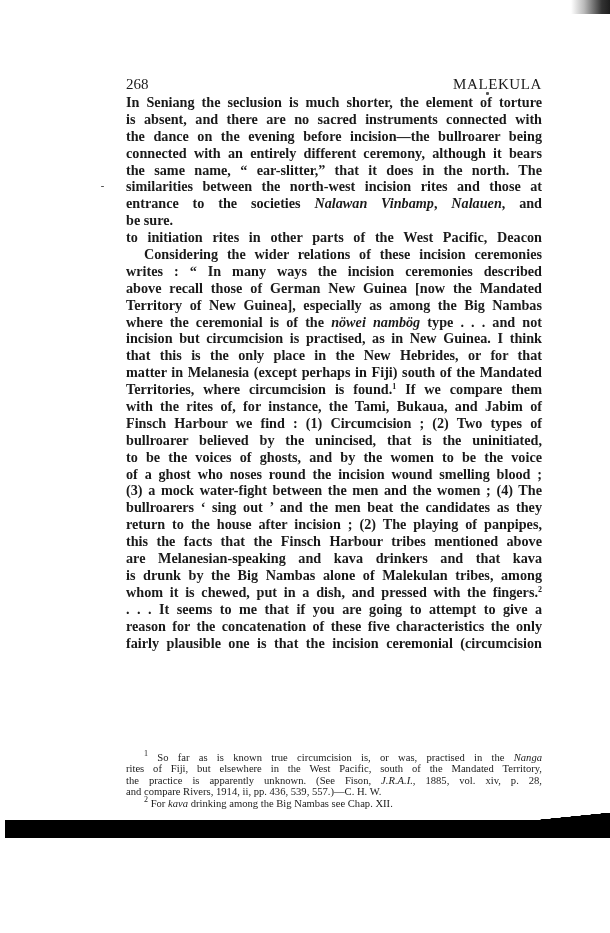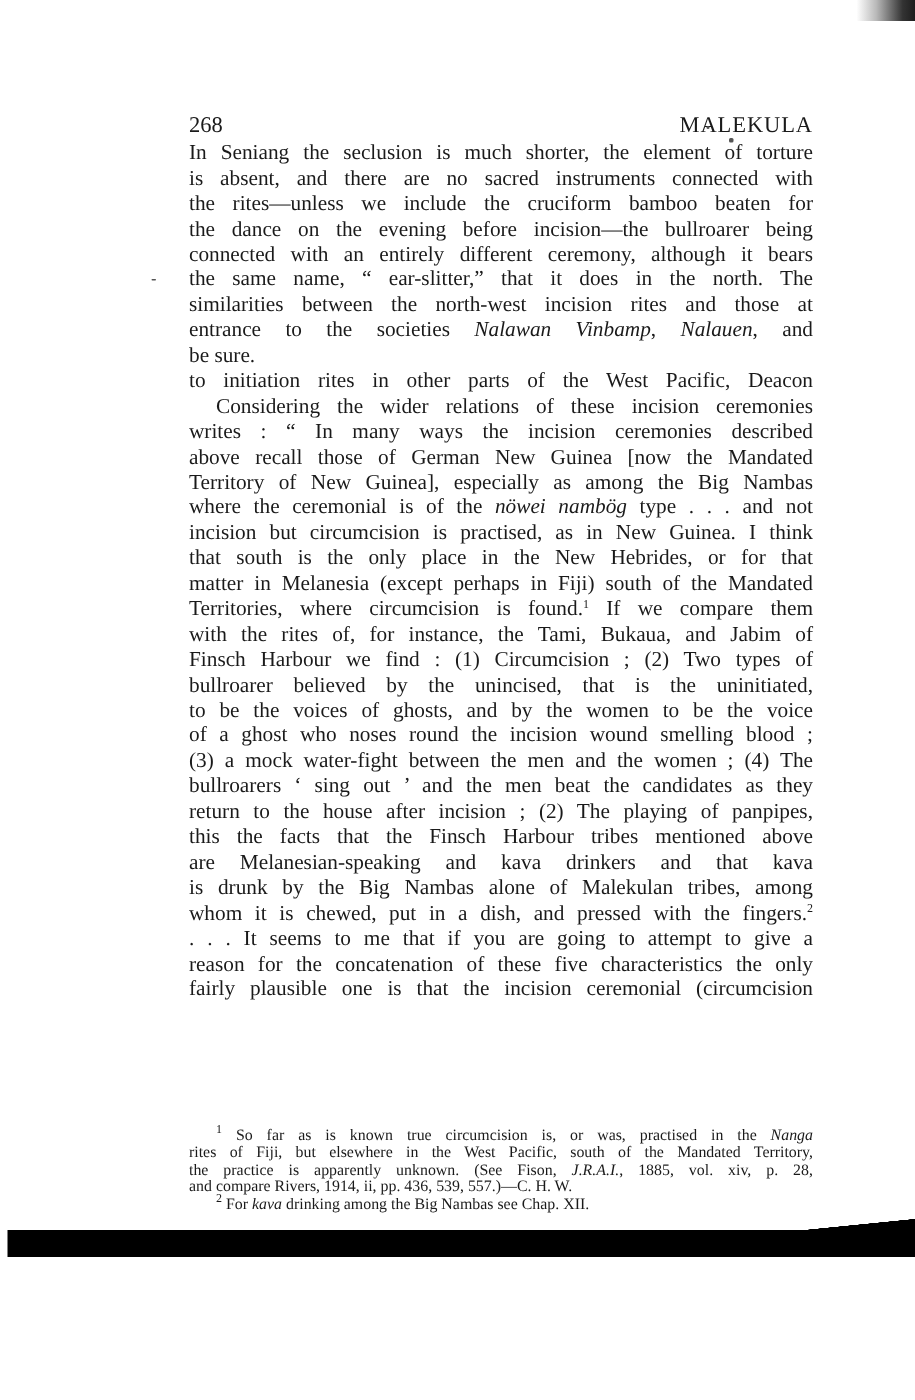--- a/index.html
+++ b/index.html
@@ -29,21 +29,21 @@
     position: absolute; left: 121px; top: 76px; width: 416px; height: 20px;
     font-size: 15px;
   }
   .page-number { position: absolute; left: 0; top: 0; }
   .running-title {
     position: absolute; left: 0; width: 416px; text-align: right; top: 0;
     letter-spacing: 0.6px; padding-left: 10px; box-sizing: border-box;
   }
   .body-text {
     position: absolute; left: 121px; top: 94px; width: 416px;
-    font-size: 14.2px; line-height: 16.9px;
+    font-size: 14.2px; line-height: 16.9px; font-weight: bold;
   }
   .line { display: block; text-align: justify; text-align-last: justify; white-space: nowrap; height: 16.9px; }
   .line.last { text-align-last: left; }
   .line.indent { padding-left: 18px; }
   i { font-style: italic; }
   sup { font-size: 8px; vertical-align: 5px; line-height: 0; }
   .footnotes {
     position: absolute; left: 121px; top: 752px; width: 416px;
     font-size: 10.6px; line-height: 11.4px;
   }
@@ -60,35 +60,34 @@
   <div class="right-edge"></div>
 
   <div class="header">
     <span class="page-number">268</span>
     <span class="running-title">MALEKULA</span>
   </div>
 
   <div class="body-text" id="body-text">
       <span class="line">In Seniang the seclusion is much shorter, the element of torture</span>
       <span class="line">is absent, and there are no sacred instruments connected with</span>
-      <span class="line">the rites—unless we include the cruciform bamboo beaten for</span>
       <span class="line">the dance on the evening before incision—the bullroarer being</span>
       <span class="line">connected with an entirely different ceremony, although it bears</span>
       <span class="line">the same name, “ ear-slitter,” that it does in the north.  The</span>
       <span class="line">similarities between the north-west incision rites and those at</span>
       <span class="line">entrance to the societies <i>Nalawan Vinbamp</i>, <i>Nalauen</i>, and</span>
       <span class="line last">be sure.</span>
       <span class="line">to initiation rites in other parts of the West Pacific, Deacon</span>
       <span class="line indent">Considering the wider relations of these incision ceremonies</span>
       <span class="line">writes :  “ In many ways the incision ceremonies described</span>
       <span class="line">above recall those of German New Guinea [now the Mandated</span>
       <span class="line">Territory of New Guinea], especially as among the Big Nambas</span>
       <span class="line">where the ceremonial is of the <i>nöwei nambög</i> type . . . and not</span>
       <span class="line">incision but circumcision is practised, as in New Guinea.  I think</span>
-      <span class="line">that south is the only place in the New Hebrides, or for that</span>
+      <span class="line">that this is the only place in the New Hebrides, or for that</span>
       <span class="line">matter in Melanesia (except perhaps in Fiji) south of the Mandated</span>
       <span class="line">Territories, where circumcision is found.<sup>1</sup>  If we compare them</span>
       <span class="line">with the rites of, for instance, the Tami, Bukaua, and Jabim of</span>
       <span class="line">Finsch Harbour we find :  (1) Circumcision ;  (2) Two types of</span>
       <span class="line">bullroarer believed by the unincised, that is the uninitiated,</span>
       <span class="line">to be the voices of ghosts, and by the women to be the voice</span>
       <span class="line">of a ghost who noses round the incision wound smelling blood ;</span>
       <span class="line">(3) a mock water-fight between the men and the women ;  (4) The</span>
       <span class="line">bullroarers ‘ sing out ’ and the men beat the candidates as they</span>
       <span class="line">return to the house after incision ;  (2) The playing of panpipes,</span>

